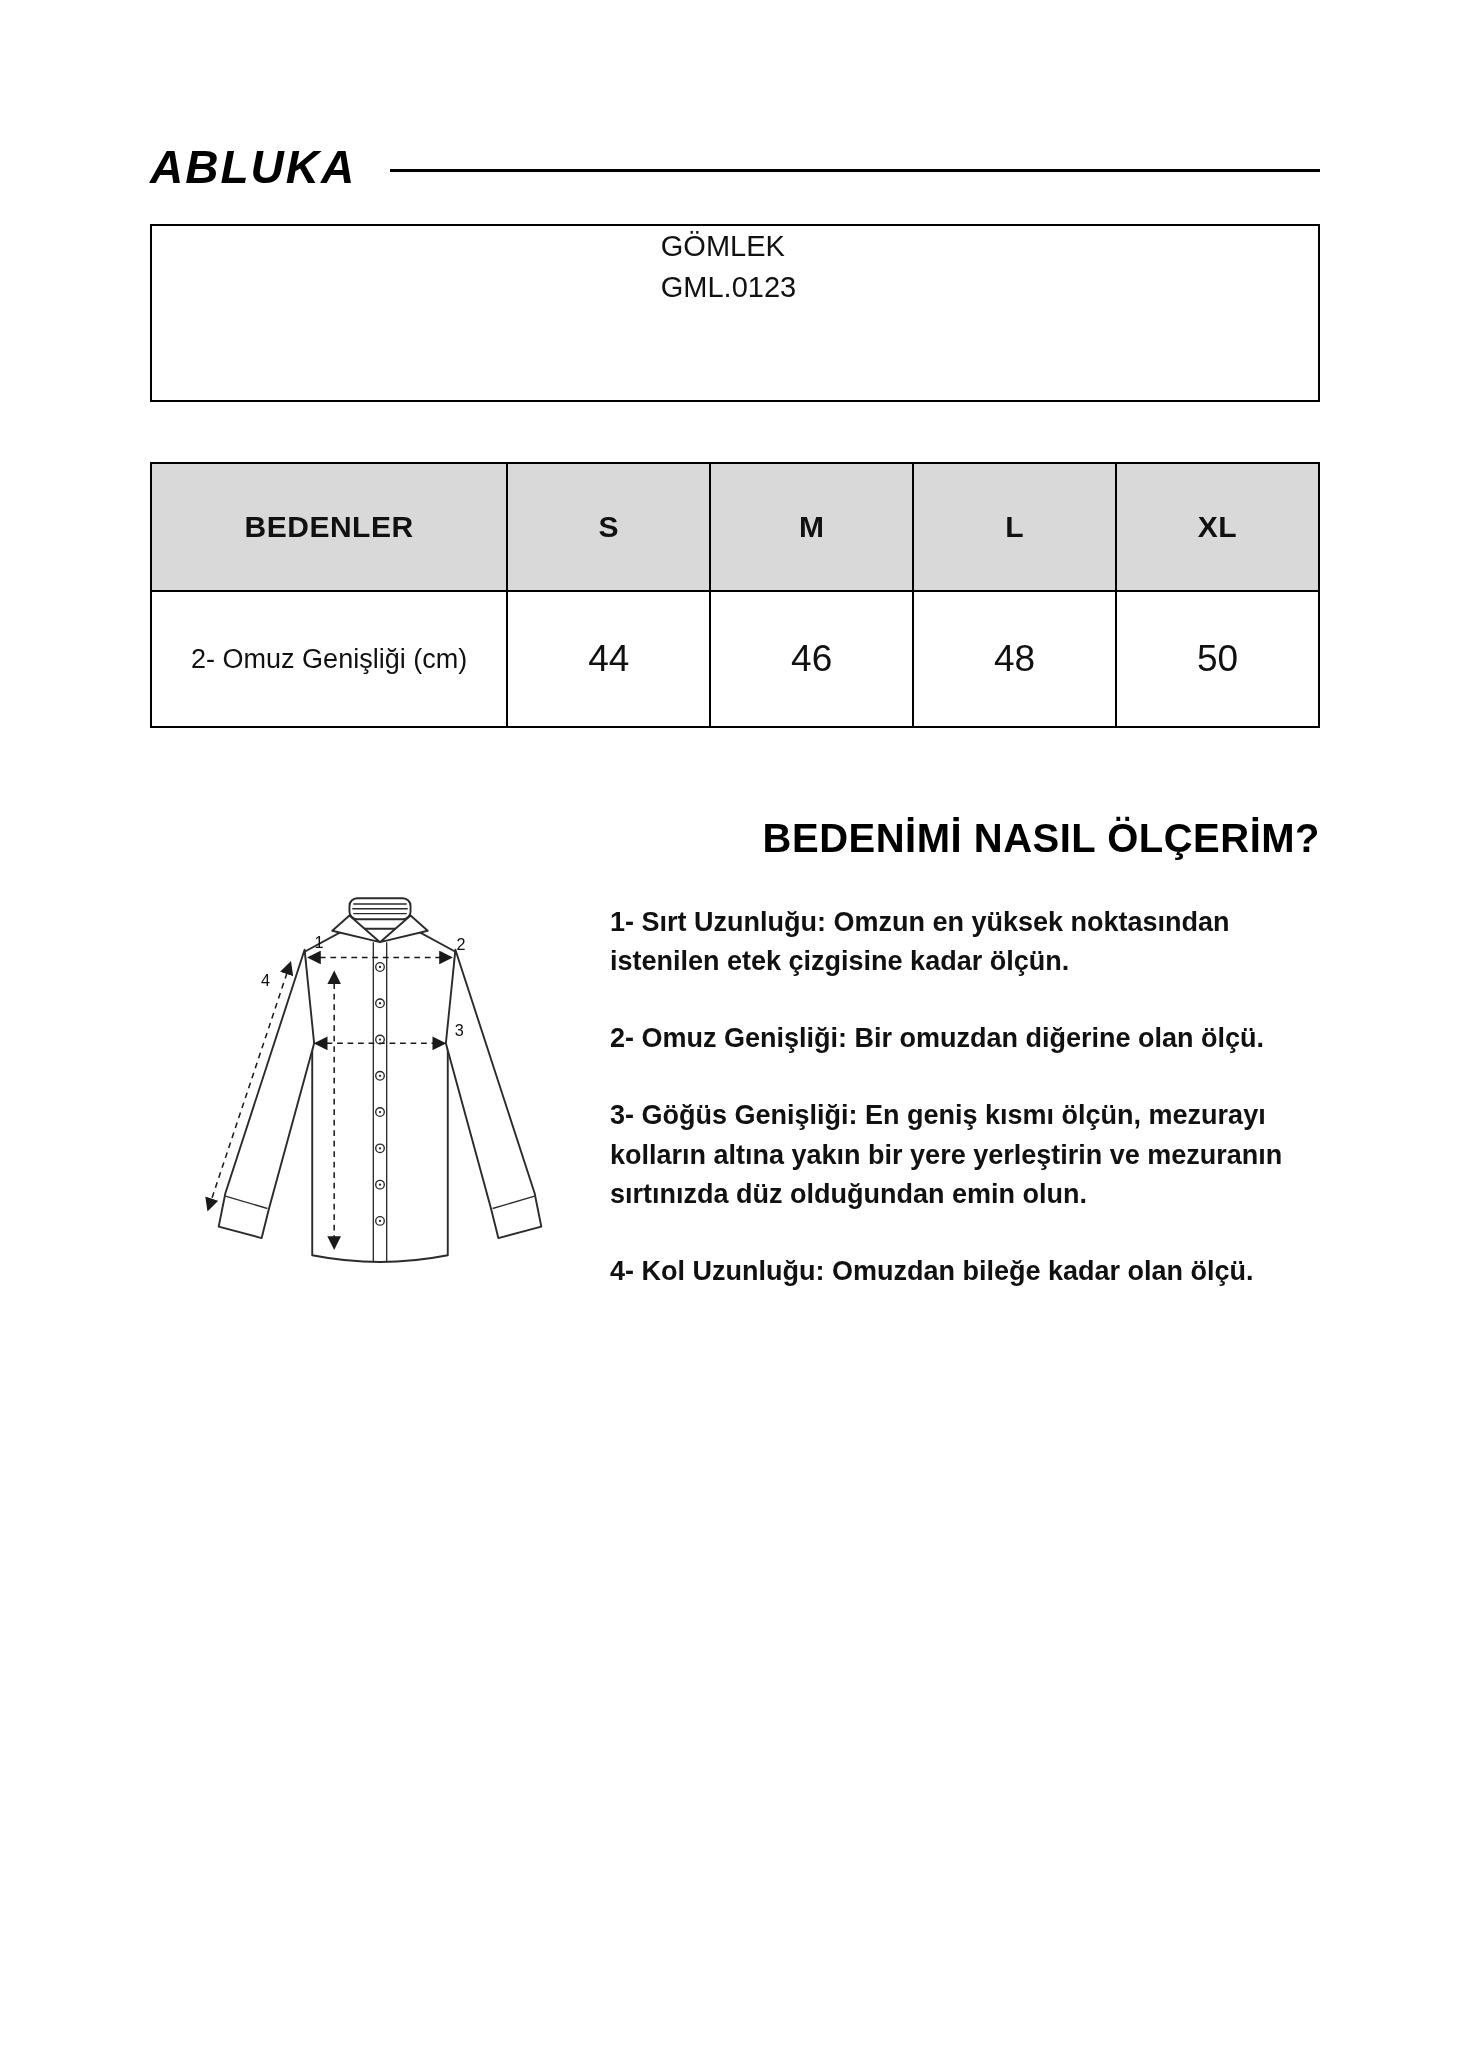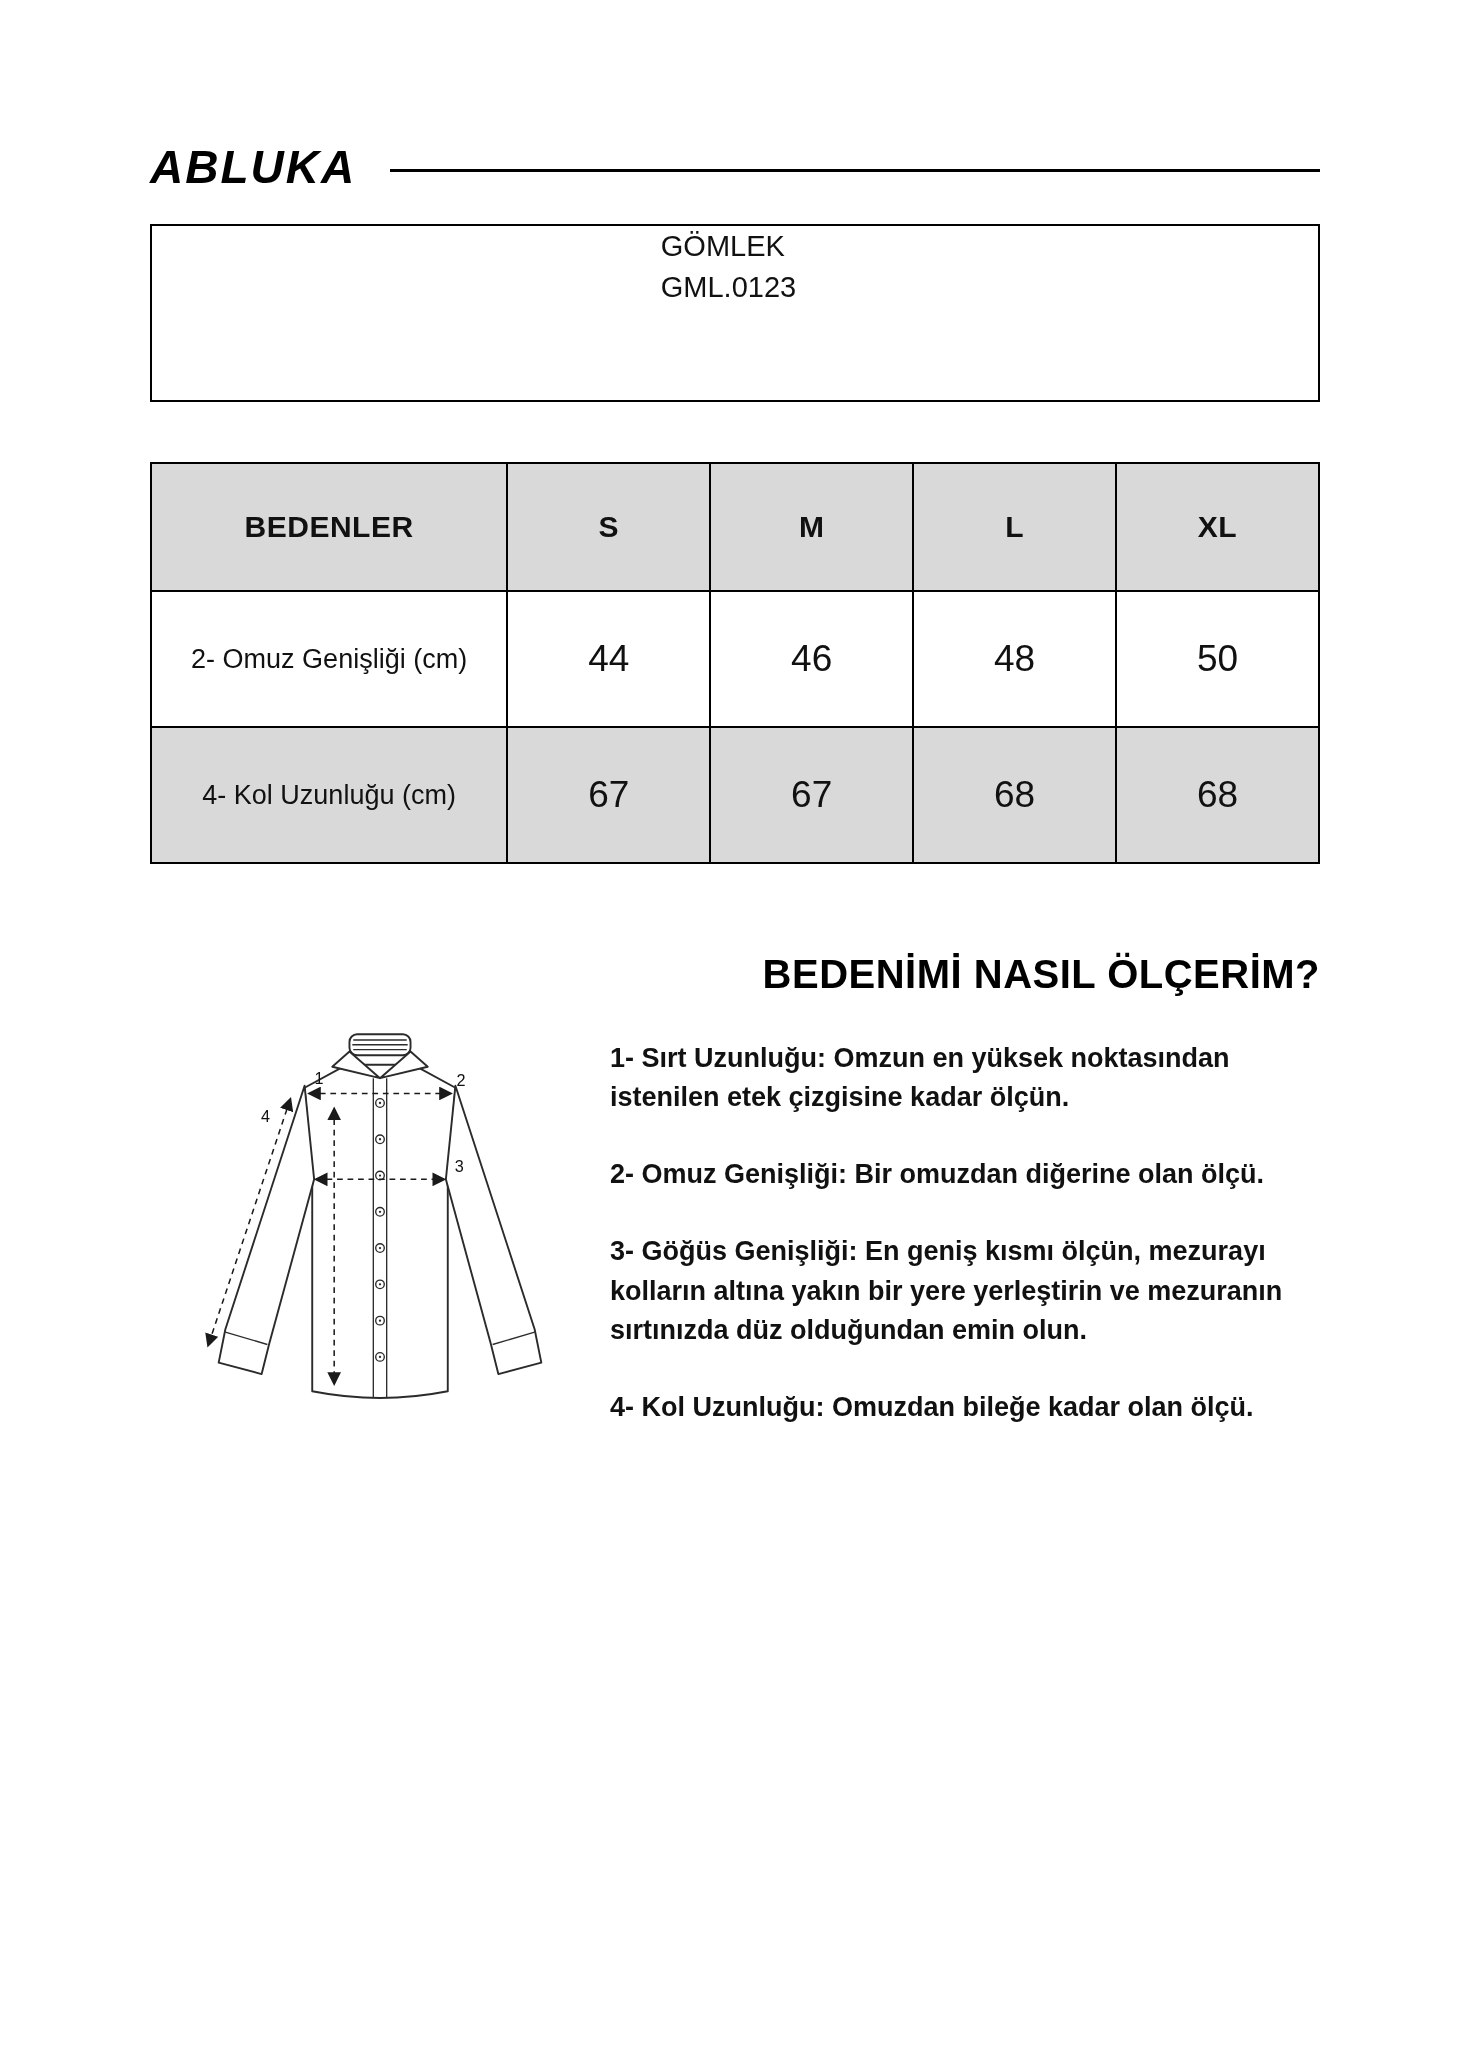--- a/index.html
+++ b/index.html
@@ -74,27 +74,20 @@
           <th>XL</th>
         </tr>
       </thead>
       <tbody>
         <tr>
           <td class="row-label">2- Omuz Genişliği (cm)</td>
           <td class="cell-value">44</td>
           <td class="cell-value">46</td>
           <td class="cell-value">48</td>
           <td class="cell-value">50</td>
-        </tr>
-        <tr>
-          <td class="row-label">4- Kol Uzunluğu (cm)</td>
-          <td class="cell-value">67</td>
-          <td class="cell-value">67</td>
-          <td class="cell-value">68</td>
-          <td class="cell-value">68</td>
         </tr>
       </tbody>
     </table>
 
     <h2 class="measure-title">BEDENİMİ NASIL ÖLÇERİM?</h2>
 
     <div class="measure-row">
 
       <div class="diagram">
         <svg viewBox="0 0 440 480" xmlns="http://www.w3.org/2000/svg">

